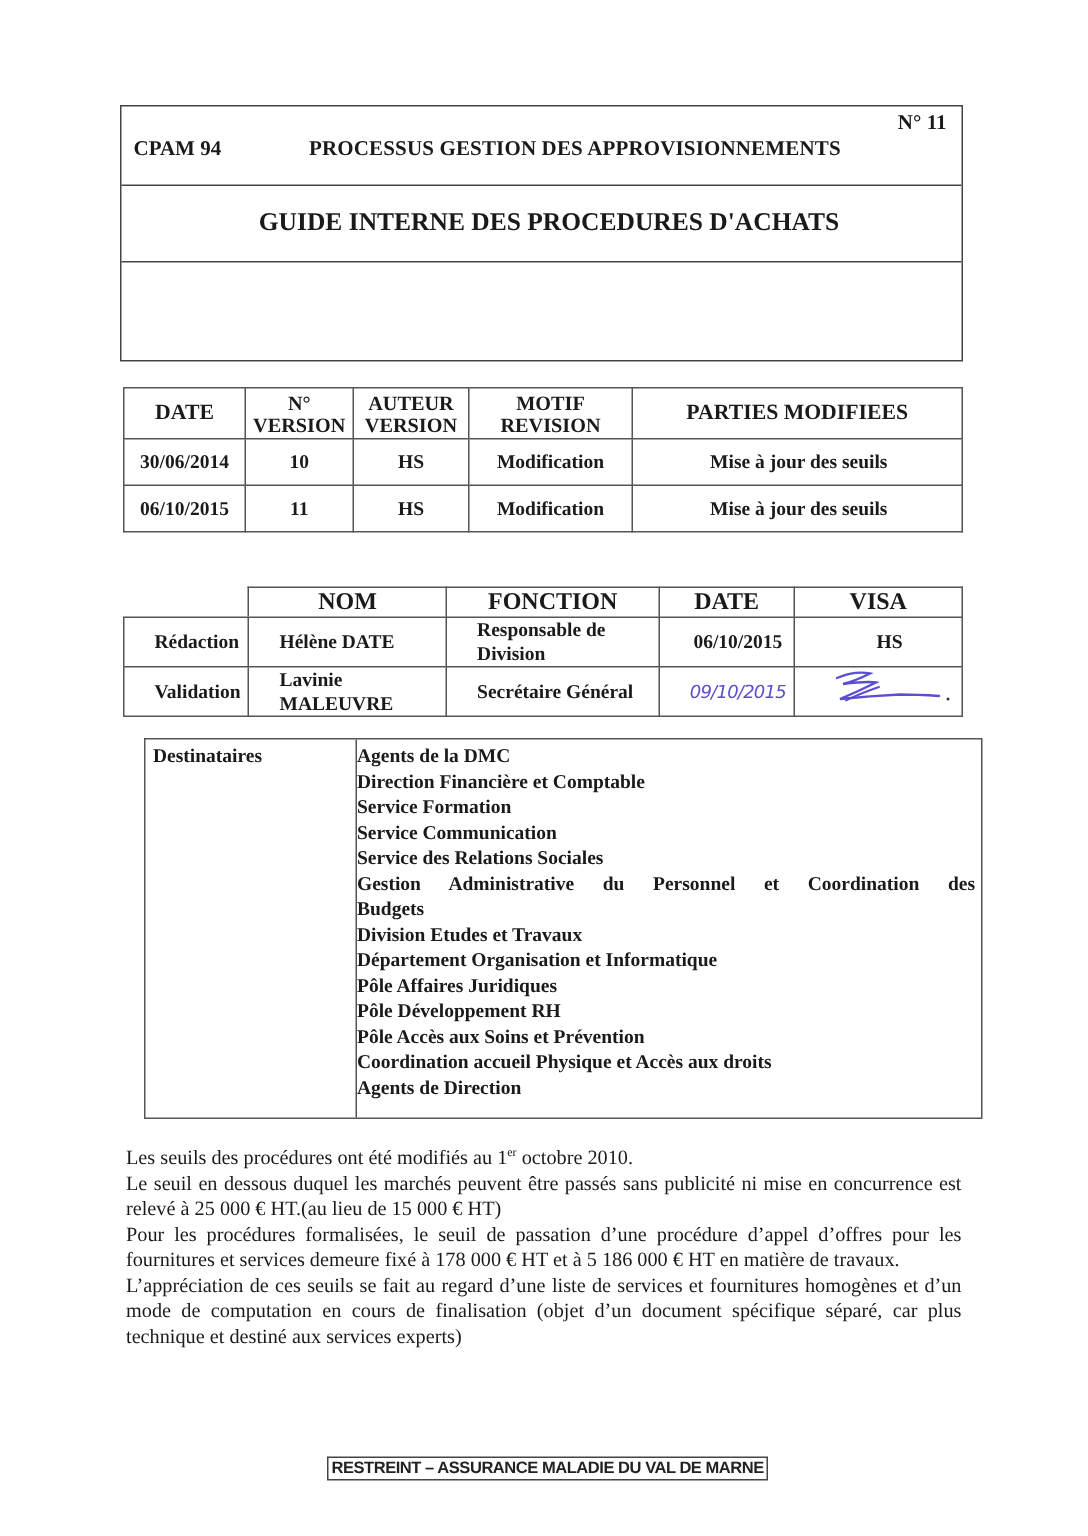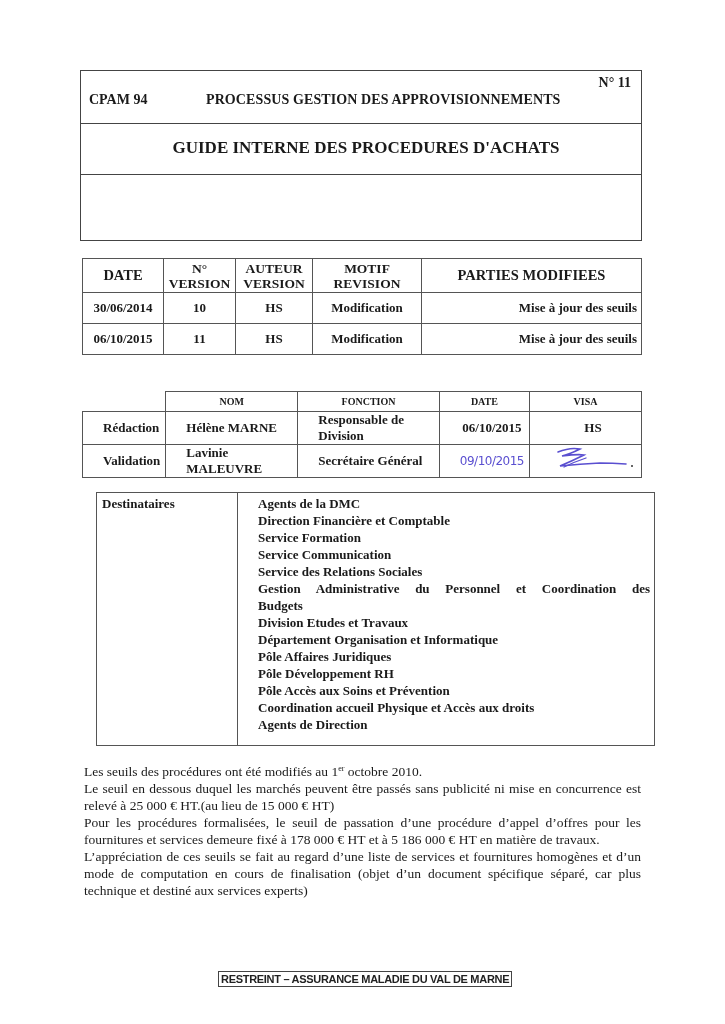--- a/index.html
+++ b/index.html
@@ -76,58 +76,59 @@
     }
     #revision-table td, #revision-table th {
       border: 1.5px solid #555;
       padding: 0 4px;
       text-align: center;
       vertical-align: middle;
     }
     #revision-table th { height: 33px; line-height: 15px; font-size: 13.5px; }
     #revision-table th.big { font-size: 14.5px; }
     #revision-table td { height: 30px; }
-    #revision-table td.left { text-align: right; padding-left: 6px; }
+    #revision-table td.left { text-align: center; padding-left: 6px; }
 
     
     #validation-table {
       left: 82px; top: 391px; width: 560px;
       font-size: 13px; font-weight: bold;
     }
     #validation-table td, #validation-table th {
       border: 1.5px solid #555;
       padding: 0 5px;
       vertical-align: middle;
     }
-    #validation-table th { height: 19px; text-align: center; font-size: 10px; }
+    #validation-table th { height: 19px; text-align: center; font-size: 16px; }
     #validation-table th.empty { border: none; border-bottom: 1.5px solid #555; }
     #validation-table td { height: 29px; padding-left: 20px; }
     #validation-table td.center { text-align: center; }
     .handwritten {
       font-family: "DejaVu Sans", sans-serif;
+      font-style: italic;
       font-weight: normal;
       color: #5a4fd0;
       font-size: 12px;
       letter-spacing: -0.5px;
     }
 
     
     #recipients-table {
       left: 82px; top: 492px; width: 559px; height: 254px;
       border: 1.5px solid #555;
       box-sizing: border-box;
       font-size: 13px; font-weight: bold; margin-left: 14px;
     }
     .rec-label {
       position: absolute; left: 5px; top: 3px;
     }
     .rec-list {
       position: absolute; left: 140px; top: 0; right: 0; bottom: 0;
       border-left: 1.5px solid #555;
-      padding: 2px 4px 0 20px;
+      padding: 2px 4px 0 0;
       line-height: 17px;
     }
     .rec-item { display: block; text-align: justify; text-align-last: left; }
     .rec-item.justify-last { text-align-last: justify; }
 
     
     #body-text {
       left: 84px; top: 763px; width: 557px;
       font-size: 13.5px; line-height: 17px;
       text-align: justify;
@@ -215,21 +216,21 @@
   <tbody>
       <tr>
     <th class="empty"></th>
     <th>NOM</th>
     <th>FONCTION</th>
     <th>DATE</th>
     <th>VISA</th>
   </tr>
   <tr>
     <td>Rédaction</td>
-    <td>Hélène MARNE</td>
+    <td>Hélène DATE</td>
     <td>Responsable de Division</td>
     <td class="center">06/10/2015</td>
     <td class="center">HS</td>
   </tr>
   <tr>
     <td>Validation</td>
     <td>Lavinie MALEUVRE</td>
     <td>Secrétaire Général</td>
     <td class="center handwritten">09/10/2015</td>
     <td class="center">

